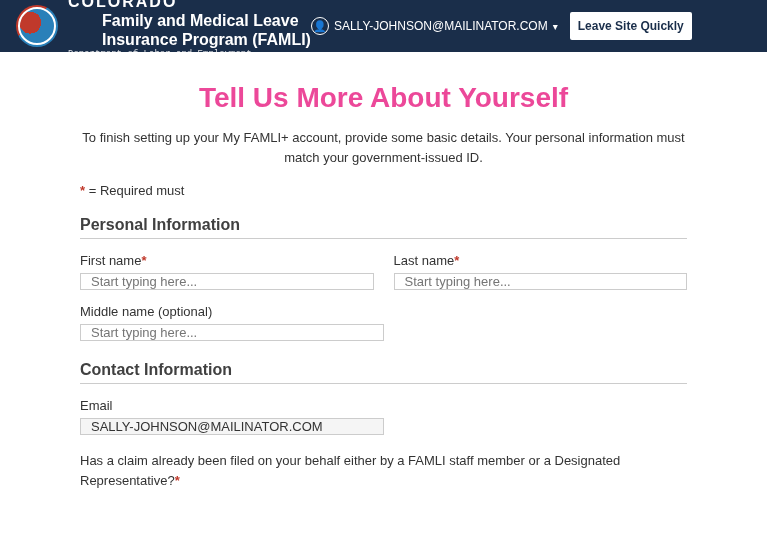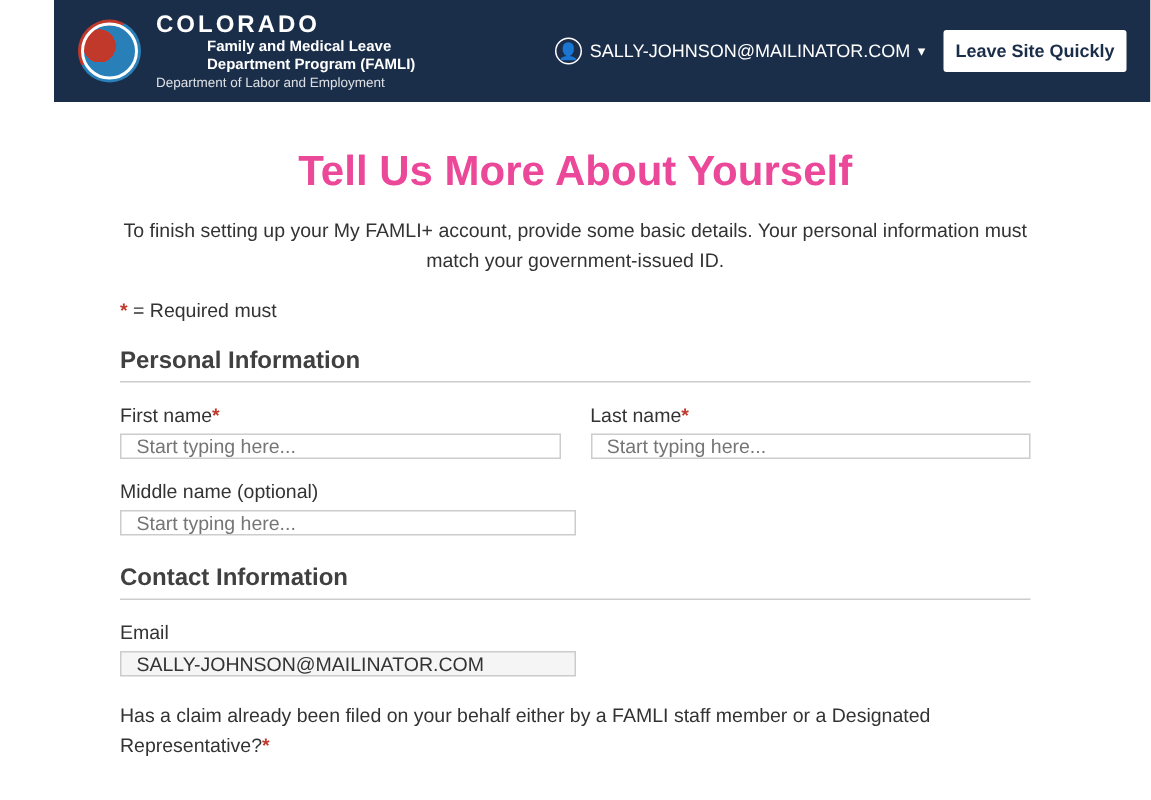--- a/index.html
+++ b/index.html
@@ -14,25 +14,24 @@
       width: 767px;
       min-height: 533px;
       font-size: 14px;
       color: #333;
     }
 
     
     .header {
       display: flex;
       align-items: center;
-      justify-content: space-between;
+      justify-content: flex-start;
       background: #1a2e4a;
       padding: 8px 16px;
-      height: 68px;
-      margin-left: 36px;
+      height: 52px;
     }
 
     .header-left {
       display: flex;
       align-items: center;
       gap: 10px;
     }
 
     .logo-circle {
       width: 42px;
@@ -60,28 +59,29 @@
     }
 
     .header-text .state-name {
       font-size: 16px;
       font-weight: bold;
       letter-spacing: 2px;
       text-transform: uppercase;
     }
 
     .header-text .program-name {
-      font-size: 10px;
+      font-size: 16px;
       font-weight: bold;
       padding-left: 34px;
     }
 
     .header-text .dept-name {
       font-size: 9px;
       opacity: 0.85;
+      font-family: Liberation Mono, monospace;
     }
 
     .header-right {
       display: flex;
       align-items: center;
       gap: 12px;
     }
 
     .user-info {
       display: flex;
@@ -213,21 +213,21 @@
 <body>
 
 <header class="header">
   <div class="header-left">
     <div class="logo-circle">
       <div class="logo-inner"></div>
     </div>
     <div class="header-text">
       <div class="state-name">COLORADO</div>
       <div class="program-name">Family and Medical Leave</div>
-      <div class="program-name">Department Program (FAMLI)</div>
+      <div class="program-name">Insurance Program (FAMLI)</div>
       <div class="dept-name">Department of Labor and Employment</div>
     </div>
   </div>
   <div class="header-right">
     <div class="user-info">
       <span class="user-icon">👤</span>
       <span>SALLY-JOHNSON@MAILINATOR.COM</span>
       <span class="chevron-down">▾</span>
     </div>
     <button class="leave-btn">Leave Site Quickly</button>

